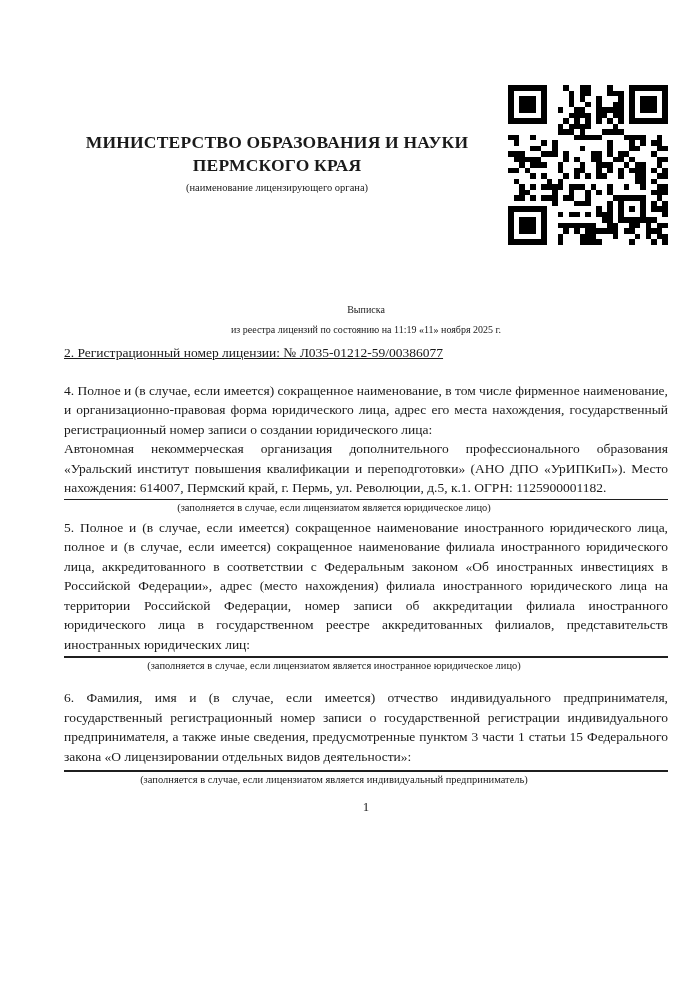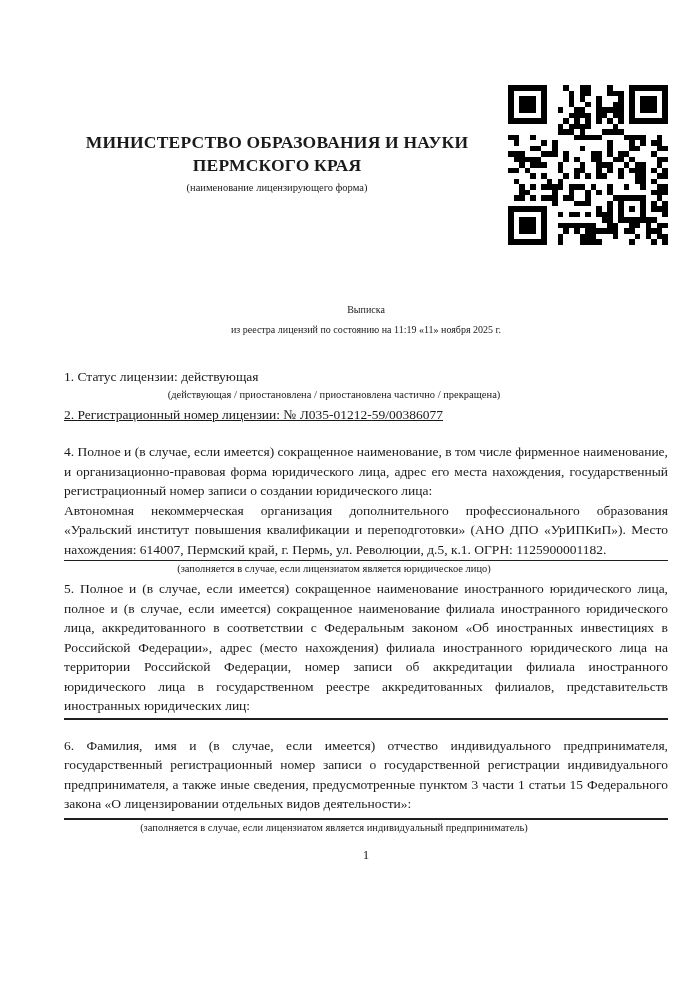--- a/index.html
+++ b/index.html
@@ -53,21 +53,21 @@
 <body>
 
 <div class="page">
 
   <div class="header-row">
     <div class="ministry">
       <div class="ministry-name">
         <span>МИНИСТЕРСТВО ОБРАЗОВАНИЯ И НАУКИ</span><br>
         <span>ПЕРМСКОГО КРАЯ</span>
       </div>
-      <div class="small-caption ministry-caption">(наименование лицензирующего форма)</div>
+      <div class="small-caption ministry-caption">(наименование лицензирующего органа)</div>
     </div>
     <div class="qr">
       <svg id="qr-svg" viewBox="0 0 29 29" shape-rendering="crispEdges" fill="#000000" aria-hidden="true">
           <rect x="0" y="0" width="1" height="1"></rect>
           <rect x="1" y="0" width="1" height="1"></rect>
           <rect x="2" y="0" width="1" height="1"></rect>
           <rect x="3" y="0" width="1" height="1"></rect>
           <rect x="4" y="0" width="1" height="1"></rect>
           <rect x="5" y="0" width="1" height="1"></rect>
           <rect x="6" y="0" width="1" height="1"></rect>
@@ -443,39 +443,36 @@
           <rect x="28" y="28" width="1" height="1"></rect>
         </svg>
     </div>
   </div>
 
   <div class="doc-title">
     <div>Выписка</div>
     <div>из реестра лицензий по состоянию на 11:19 «11» ноября 2025 г.</div>
   </div>
 
-  <div class="item item-1">
-    <p>1. Статус лицензии: действующая</p>
-    <div class="small-caption capt">(действующая / приостановлена / приостановлена частично / прекращена)</div>
-  </div>
 
   <div class="item item-2">
     <p>2. Регистрационный номер лицензии: № Л035-01212-59/00386077</p>
   </div>
 
 
   <div class="item item-4">
     <p class="para">4. Полное и (в случае, если имеется) сокращенное наименование, в том числе фирменное наименование, и организационно-правовая форма юридического лица, адрес его места нахождения, государственный регистрационный номер записи о создании юридического лица:</p>
     <p class="para underlined">Автономная некоммерческая организация дополнительного профессионального образования «Уральский институт повышения квалификации и переподготовки» (АНО ДПО «УрИПКиП»). Место нахождения: 614007, Пермский край, г. Пермь, ул. Революции, д.5, к.1. ОГРН: 1125900001182.</p>
     <div class="small-caption capt">(заполняется в случае, если лицензиатом является юридическое лицо)</div>
   </div>
 
   <div class="item item-5">
     <p class="para">5. Полное и (в случае, если имеется) сокращенное наименование иностранного юридического лица, полное и (в случае, если имеется) сокращенное наименование филиала иностранного юридического лица, аккредитованного в соответствии с Федеральным законом «Об иностранных инвестициях в Российской Федерации», адрес (место нахождения) филиала иностранного юридического лица на территории Российской Федерации, номер записи об аккредитации филиала иностранного юридического лица в государственном реестре аккредитованных филиалов, представительств иностранных юридических лиц:</p>
     <div class="fill-line"></div>
+    <div class="small-caption capt">(заполняется в случае, если лицензиатом является иностранное юридическое лицо)</div>
   </div>
 
   <div class="item item-6">
     <p class="para">6. Фамилия, имя и (в случае, если имеется) отчество индивидуального предпринимателя, государственный регистрационный номер записи о государственной регистрации индивидуального предпринимателя, а также иные сведения, предусмотренные пунктом 3 части 1 статьи 15 Федерального закона «О лицензировании отдельных видов деятельности»:</p>
     <div class="fill-line"></div>
     <div class="small-caption capt">(заполняется в случае, если лицензиатом является индивидуальный предприниматель)</div>
   </div>
 
 
   <div class="page-number">1</div>

